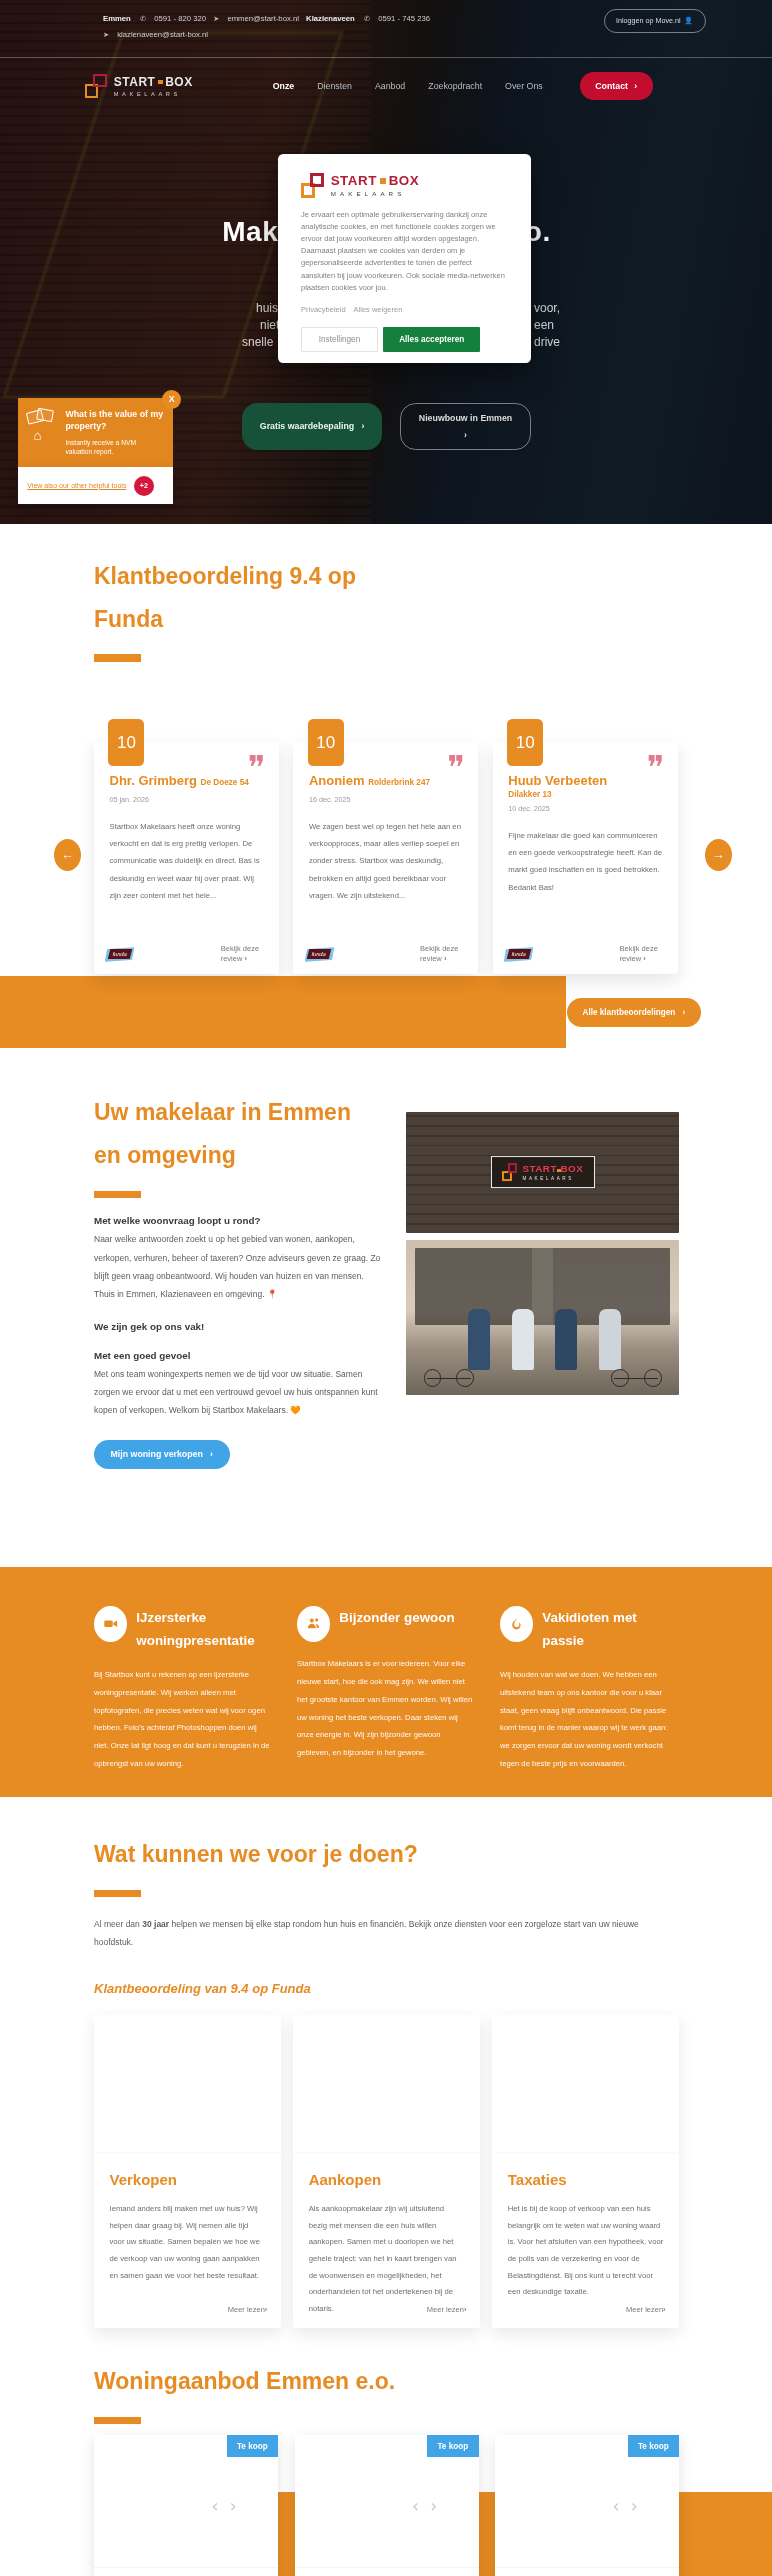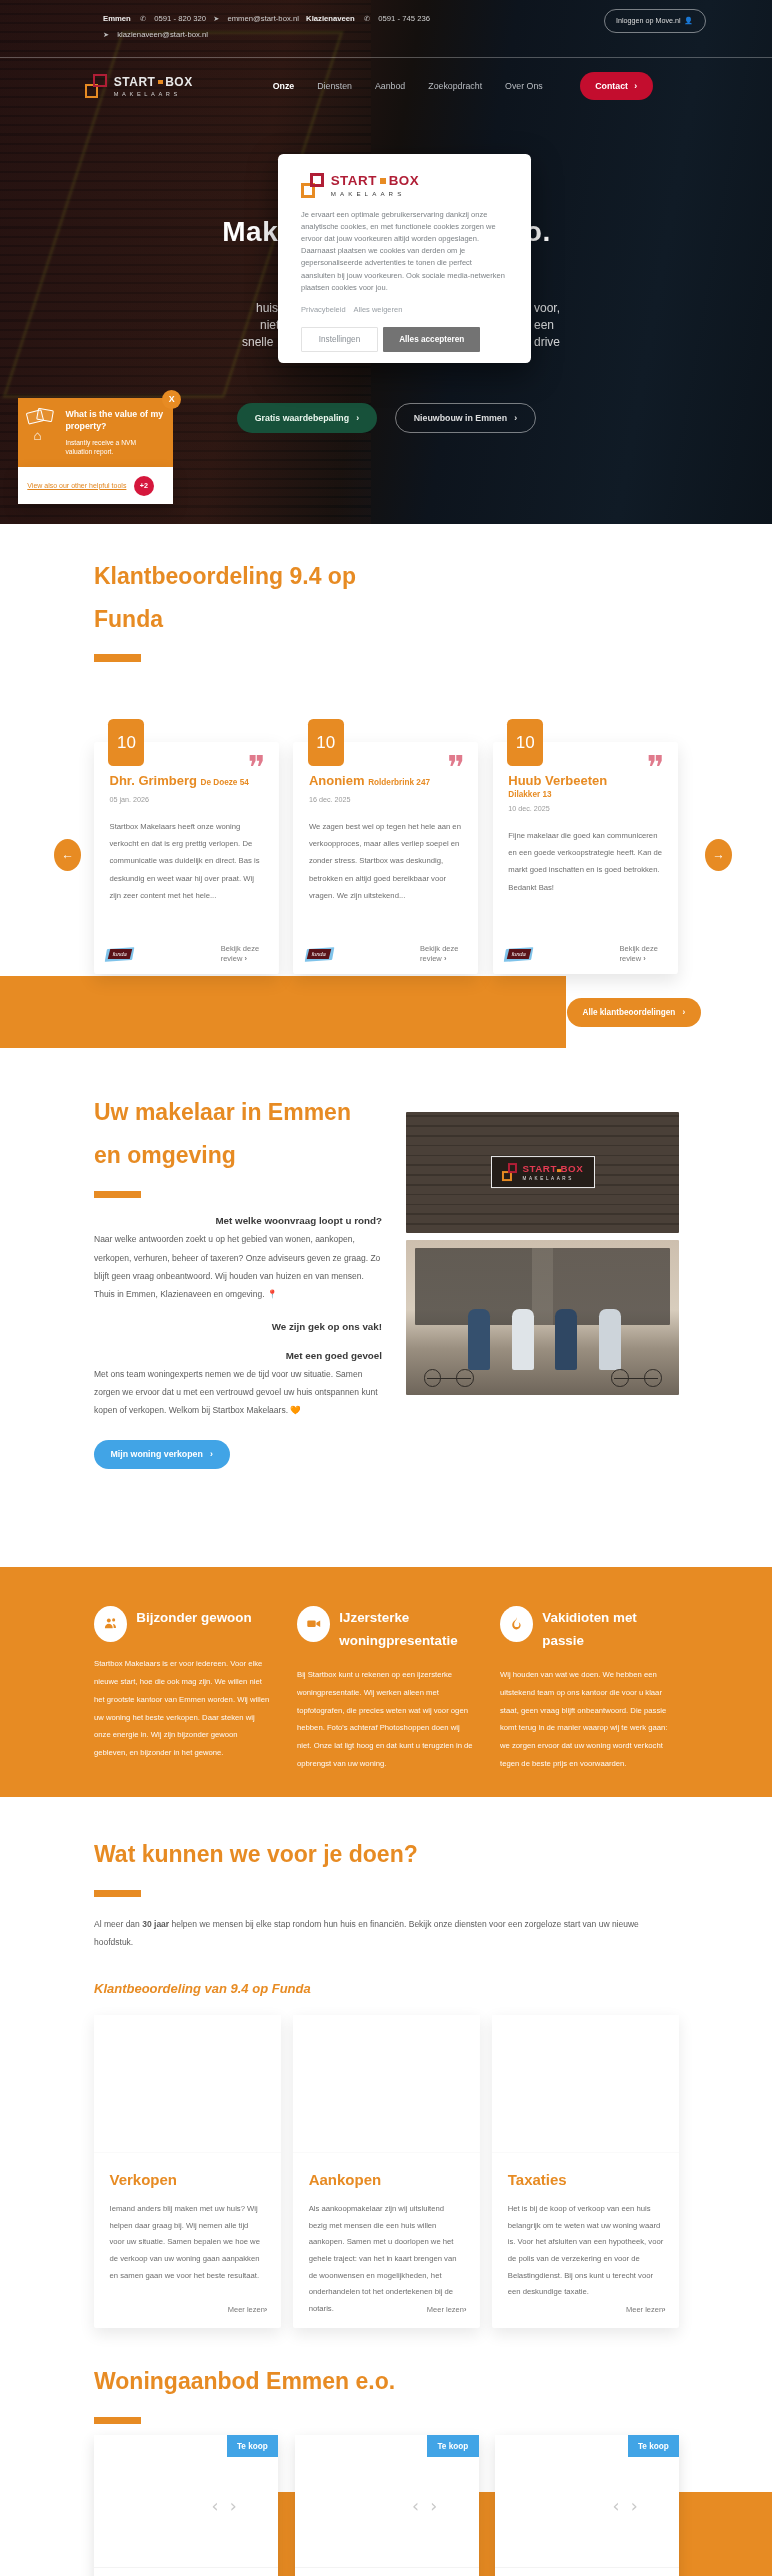--- a/index.html
+++ b/index.html
@@ -38,38 +38,38 @@
   .contact-btn{margin-left:37px; background:var(--red-btn); color:#fff; font-weight:bold; font-size:8.8px;
     border:none; border-radius:14.4px; padding:8.8px 15.5px; display:flex; gap:6.2px; align-items:center; cursor:pointer;}
   .hero-title{position:absolute; z-index:1; top:216px; width:100%; text-align:center; color:#fff;
     font-size:28px; font-weight:bold; letter-spacing:0.5px;}
   .frag{position:absolute; z-index:1; color:rgba(255,255,255,.82); font-size:12px;}
   .hero-proof{position:absolute; z-index:1; top:367px; width:100%; text-align:center; color:#fff; font-weight:bold; font-size:10.8px;}
   .hero-btns{position:absolute; z-index:1; top:403px; width:100%; display:flex; justify-content:center; gap:18.5px;}
   .btn-green{background:#17513A; color:#EAF6EE; font-weight:bold; font-size:8.8px; border:none; border-radius:15.5px;
     padding:9.8px 17.5px; display:flex; gap:7.2px; align-items:center; cursor:pointer;}
   .btn-ghost{background:transparent; color:rgba(255,255,255,.85); font-weight:bold; font-size:8.8px;
-    border:1px solid rgba(255,255,255,.45); border-radius:15.5px; padding:8.8px 17.5px; display:flex; gap:7.2px; align-items:center; cursor:pointer;}
+    border:1px solid rgba(255,255,255,.45); border-radius:15.5px; padding:8.8px 17.5px; display:flex; gap:7.2px; align-items:center; cursor:pointer;flex-direction:column;}
 
   
   .modal{position:absolute; z-index:10; left:278px; top:154px; width:253px; height:209px; background:#fff;
     border-radius:5.2px; box-shadow:0 10.3px 31px rgba(0,0,0,.45); padding:18.5px 23px;}
   .m-logo{display:flex; align-items:center; gap:6.7px; margin-bottom:11.3px;}
   .m-mark{position:relative; width:23px; height:25px;}
   .mm-o{position:absolute; left:0; bottom:0; width:14.4px; height:14.4px; border:3.1px solid var(--orange);}
   .mm-r{position:absolute; right:0; top:0; width:14.4px; height:14.4px; border:3.1px solid #B01E36;}
   .m-l1{font-size:13.4px; font-weight:bold; color:#B01E36; display:flex; align-items:center; gap:3.1px; letter-spacing:0.5px;}
   .m-l1 .logo-sq{width:5.7px; height:5.7px;}
   .m-l2{font-size:6.2px; letter-spacing:4.1px; color:#3a3a3a; margin-top:1.5px;}
   .m-text{font-size:7.5px; line-height:1.62; color:#7d8286;}
   .m-links{display:flex; gap:8px; margin-top:11.3px; font-size:7.5px; color:#9aa0a6;}
   .m-links span{cursor:pointer;}
   .m-btns{display:flex; gap:5.2px; margin-top:13.4px;}
   .btn-settings{width:77px; height:25px; background:#fff; border:0.5px solid #e2e2e2; color:#8a9096; font-size:8.2px; border-radius:1px; cursor:pointer;}
-  .btn-accept{width:97px; height:25px; background:#737373; border:none; color:#fff; font-weight:bold; font-size:8.2px; border-radius:1px; cursor:pointer;}
+  .btn-accept{width:97px; height:25px; background:#15803d; border:none; color:#fff; font-weight:bold; font-size:8.2px; border-radius:1px; cursor:pointer;}
 
   
   .widget{position:absolute; z-index:9; left:18px; top:398px; width:155px;}
   .w-close{position:absolute; right:-8.2px; top:-8.2px; width:19px; height:19px; border-radius:50%; background:var(--orange);
     color:#fff; font-size:8.8px; font-weight:bold; display:flex; align-items:center; justify-content:center; cursor:pointer;}
   .w-top{background:#E2861F; color:#fff; padding:11.3px 9.3px 10.3px 8.2px; display:flex; gap:7.2px;}
   .w-icons{width:32px; position:relative; flex:none;}
   .w-card1,.w-card2{position:absolute; width:15.5px; height:12.4px; border:1px solid #fff; border-radius:1.5px; background:rgba(255,255,255,.08);}
   .w-card1{left:1px; top:2.1px; transform:rotate(-14deg);}
   .w-card2{left:11.3px; top:0; transform:rotate(10deg);}
@@ -109,21 +109,21 @@
   .car-next{right:-53px;}
   .rev-band{position:absolute; left:0; top:452px; width:566px; height:72px; background:var(--orange);}
   .rev-all-btn{position:absolute; left:567px; top:474px; height:29px; background:var(--orange); border:none; border-radius:15.5px;
     color:#fff; font-weight:bold; font-size:8.2px; padding:0 15.5px; display:flex; gap:7.2px; align-items:center; cursor:pointer;}
 
   
   .sec-about{height:482px; background:#fff;}
   .about-grid{display:flex; gap:24px; padding-top:6.2px;}
   .about-left{width:289px;}
   .about-h{width:268px;}
-  .p-head{font-size:9.8px; font-weight:bold; color:#3a3a3a; margin-top:17.5px;text-align:right;}
+  .p-head{font-size:9.8px; font-weight:bold; color:#3a3a3a; margin-top:17.5px;}
   .p-body{font-size:8.5px; color:#5c5c5c; line-height:2.15; margin-top:4.1px;}
   .btn-blue{background:var(--blue); color:#fff; font-weight:bold; font-size:8.8px; border:none; border-radius:15.5px;
     padding:9.3px 16.5px; display:inline-flex; gap:7.2px; align-items:center; cursor:pointer; margin-top:20.6px;}
   .about-right{width:273px; padding-top:20.6px;}
   .img-brick{width:273px; height:121px; background:
      repeating-linear-gradient(0deg,#4a4038 0 8.2px,#3b332c 8.2px 9.8px), #43392f; position:relative; border-radius:1px;}
   .brick-sign{position:absolute; left:50%; top:50%; transform:translate(-50%,-50%); background:#241d18; border:1.5px solid #efefef;
     padding:6.2px 10.3px; display:flex; align-items:center; gap:5.2px;}
   .bs-mark{position:relative; width:15.5px; height:17.5px;}
   .bs-o{position:absolute; left:0; bottom:0; width:9.8px; height:9.8px; border:2.1px solid var(--orange);}
@@ -392,41 +392,41 @@
     </div>
   </div>
 </div>
 
 <div class="sec-features">
   <div class="container feat-grid">
     <div class="feat">
       <div class="feat-head">
         <div class="feat-circle">
           <svg viewBox="0 0 24 24">
+              <rect x="2" y="7" width="13" height="10" rx="2"></rect>
+              <path d="M16 10.5 22 7v10l-6-3.5z"></path>
+            </svg>
+        </div>
+        <div class="feat-title">IJzersterke woningpresentatie</div>
+      </div>
+      <div class="feat-text">Bij Startbox kunt u rekenen op een ijzersterke woningpresentatie. Wij werken alleen met topfotografen, die precies weten wat wij voor ogen hebben. Foto's achteraf Photoshoppen doen wij niet. Onze lat ligt hoog en dat kunt u terugzien in de opbrengst van uw woning.</div>
+    </div>
+    <div class="feat">
+      <div class="feat-head">
+        <div class="feat-circle">
+          <svg viewBox="0 0 24 24">
               <circle cx="9" cy="7" r="3"></circle>
               <circle cx="16.5" cy="6" r="2.4"></circle>
               <path d="M3 18c0-3.3 2.7-6 6-6s6 2.7 6 6v1H3z"></path>
               <path d="M15.5 12.4c2.6.3 4.5 2.5 4.5 5.1v.9h-3.4c0-2.3-.4-4.4-1.1-6z"></path>
             </svg>
         </div>
         <div class="feat-title">Bijzonder gewoon</div>
       </div>
       <div class="feat-text">Startbox Makelaars is er voor iedereen. Voor elke nieuwe start, hoe die ook mag zijn. We willen niet het grootste kantoor van Emmen worden. Wij willen uw woning het beste verkopen. Daar steken wij onze energie in. Wij zijn bijzonder gewoon gebleven, en bijzonder in het gewone.</div>
-    </div>
-    <div class="feat">
-      <div class="feat-head">
-        <div class="feat-circle">
-          <svg viewBox="0 0 24 24">
-              <rect x="2" y="7" width="13" height="10" rx="2"></rect>
-              <path d="M16 10.5 22 7v10l-6-3.5z"></path>
-            </svg>
-        </div>
-        <div class="feat-title">IJzersterke woningpresentatie</div>
-      </div>
-      <div class="feat-text">Bij Startbox kunt u rekenen op een ijzersterke woningpresentatie. Wij werken alleen met topfotografen, die precies weten wat wij voor ogen hebben. Foto's achteraf Photoshoppen doen wij niet. Onze lat ligt hoog en dat kunt u terugzien in de opbrengst van uw woning.</div>
     </div>
     <div class="feat">
       <div class="feat-head">
         <div class="feat-circle">
           <svg viewBox="0 0 24 24">
               <path d="M12 2c1 4-4 6-4 11a4 4 0 0 0 8 0c0-2-1-3.5-1-3.5s3 1.5 3 5A6.5 6.5 0 0 1 5 14C5 8 12 6.5 12 2z"></path>
             </svg>
         </div>
         <div class="feat-title">Vakidioten met passie</div>
       </div>

